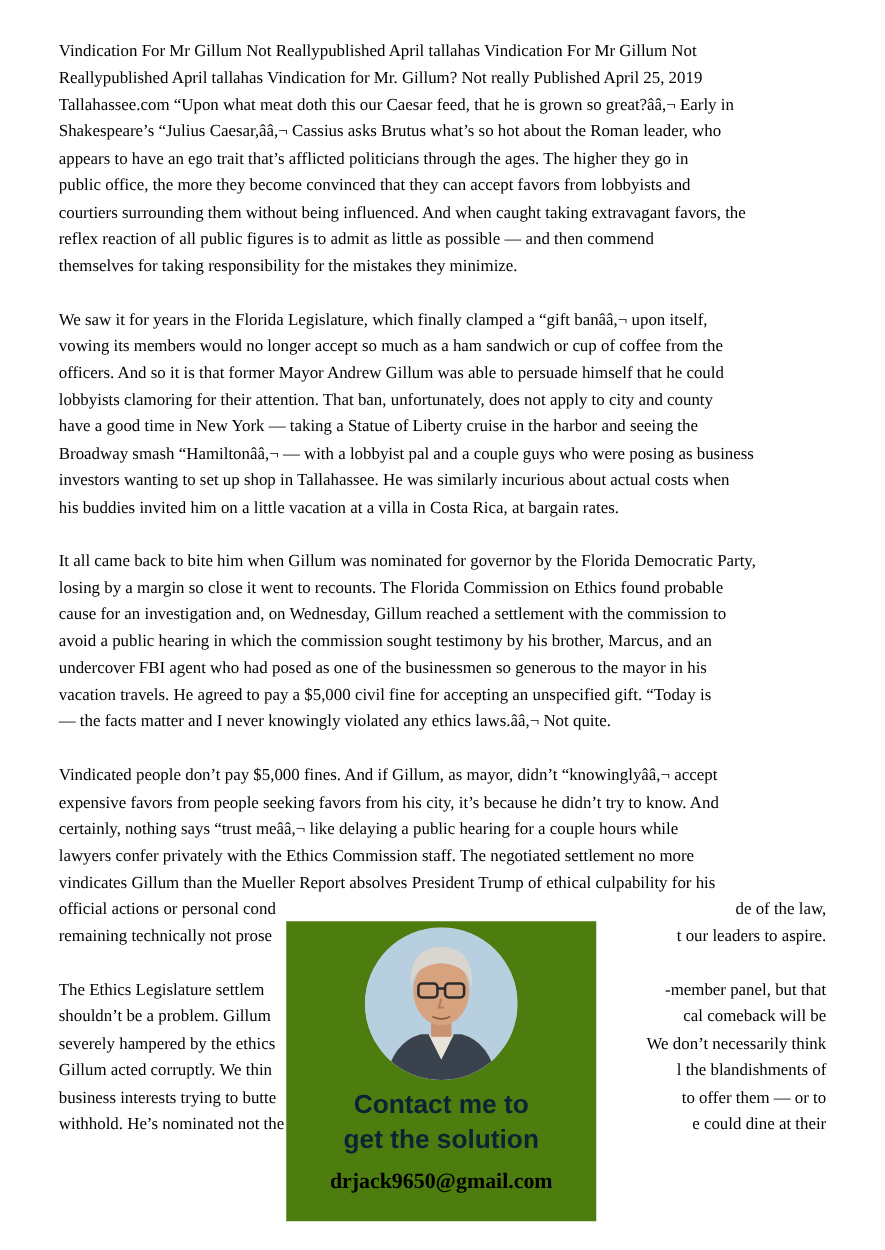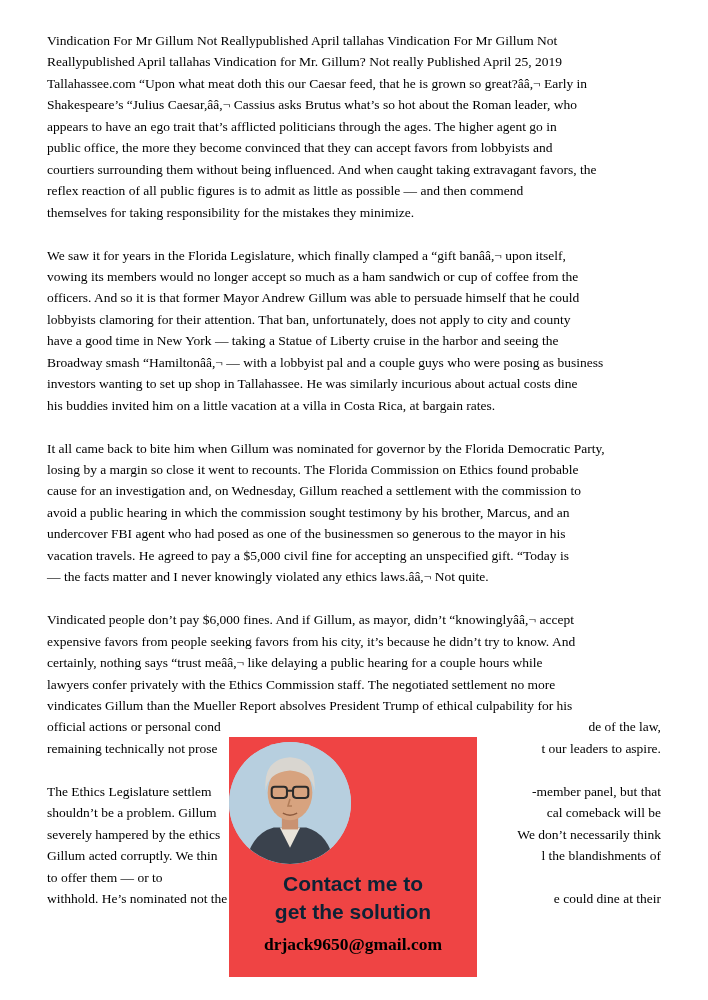--- a/index.html
+++ b/index.html
@@ -27,23 +27,24 @@
     justify-content: space-between;
     white-space: nowrap;
   }
   .line.split span { flex: 0 0 auto; }
   .overlay {
     position: absolute;
     left: 229px;
     top: 737px;
     width: 248px;
     height: 240px;
-    background: #ef4444;
+    background: #4d7c0f;
     display: flex;
     flex-direction: column;
+    align-items: center;
     box-sizing: border-box;
   }
   .photo {
     width: 122px;
     height: 122px;
     margin-top: 5px;
     border-radius: 50%;
     overflow: hidden;
     background: #b7cfdf;
     flex: 0 0 auto;
@@ -70,50 +71,50 @@
 </head>
 <body>
 
 <div class="article">
 
   <div class="paragraph">
     <div class="line">Vindication For Mr Gillum Not Reallypublished April tallahas Vindication For Mr Gillum Not</div>
     <div class="line">Reallypublished April tallahas Vindication for Mr. Gillum? Not really Published April 25, 2019</div>
     <div class="line">Tallahassee.com “Upon what meat doth this our Caesar feed, that he is grown so great?ââ,¬ Early in</div>
     <div class="line">Shakespeare’s “Julius Caesar,ââ,¬ Cassius asks Brutus what’s so hot about the Roman leader, who</div>
-    <div class="line">appears to have an ego trait that’s afflicted politicians through the ages. The higher agent go in</div>
+    <div class="line">appears to have an ego trait that’s afflicted politicians through the ages. The higher they go in</div>
     <div class="line">public office, the more they become convinced that they can accept favors from lobbyists and</div>
     <div class="line">courtiers surrounding them without being influenced. And when caught taking extravagant favors, the</div>
     <div class="line">reflex reaction of all public figures is to admit as little as possible — and then commend</div>
     <div class="line">themselves for taking responsibility for the mistakes they minimize.</div>
   </div>
 
   <div class="paragraph">
     <div class="line">We saw it for years in the Florida Legislature, which finally clamped a “gift banââ,¬ upon itself,</div>
     <div class="line">vowing its members would no longer accept so much as a ham sandwich or cup of coffee from the</div>
     <div class="line">officers. And so it is that former Mayor Andrew Gillum was able to persuade himself that he could</div>
     <div class="line">lobbyists clamoring for their attention. That ban, unfortunately, does not apply to city and county</div>
     <div class="line">have a good time in New York — taking a Statue of Liberty cruise in the harbor and seeing the</div>
     <div class="line">Broadway smash “Hamiltonââ,¬ — with a lobbyist pal and a couple guys who were posing as business</div>
-    <div class="line">investors wanting to set up shop in Tallahassee. He was similarly incurious about actual costs dine</div>
+    <div class="line">investors wanting to set up shop in Tallahassee. He was similarly incurious about actual costs when</div>
     <div class="line">his buddies invited him on a little vacation at a villa in Costa Rica, at bargain rates.</div>
   </div>
 
   <div class="paragraph">
     <div class="line">It all came back to bite him when Gillum was nominated for governor by the Florida Democratic Party,</div>
     <div class="line">losing by a margin so close it went to recounts. The Florida Commission on Ethics found probable</div>
     <div class="line">cause for an investigation and, on Wednesday, Gillum reached a settlement with the commission to</div>
     <div class="line">avoid a public hearing in which the commission sought testimony by his brother, Marcus, and an</div>
     <div class="line">undercover FBI agent who had posed as one of the businessmen so generous to the mayor in his</div>
     <div class="line">vacation travels. He agreed to pay a $5,000 civil fine for accepting an unspecified gift. “Today is</div>
     <div class="line">— the facts matter and I never knowingly violated any ethics laws.ââ,¬ Not quite.</div>
   </div>
 
   <div class="paragraph">
-    <div class="line">Vindicated people don’t pay $6,000 fines. And if Gillum, as mayor, didn’t “knowinglyââ,¬ accept</div>
+    <div class="line">Vindicated people don’t pay $5,000 fines. And if Gillum, as mayor, didn’t “knowinglyââ,¬ accept</div>
     <div class="line">expensive favors from people seeking favors from his city, it’s because he didn’t try to know. And</div>
     <div class="line">certainly, nothing says “trust meââ,¬ like delaying a public hearing for a couple hours while</div>
     <div class="line">lawyers confer privately with the Ethics Commission staff. The negotiated settlement no more</div>
     <div class="line">vindicates Gillum than the Mueller Report absolves President Trump of ethical culpability for his</div>
     <div class="line split">
       <span>official actions or personal cond</span>
       <span>de of the law,</span>
     </div>
     <div class="line split">
       <span>remaining technically not prose</span>
@@ -132,20 +133,21 @@
     </div>
     <div class="line split">
       <span>severely hampered by the ethics</span>
       <span>We don’t necessarily think</span>
     </div>
     <div class="line split">
       <span>Gillum acted corruptly. We thin</span>
       <span>l the blandishments of</span>
     </div>
     <div class="line split">
+      <span>business interests trying to butte</span>
       <span>to offer them — or to</span>
     </div>
     <div class="line split">
       <span>withhold. He’s nominated not the</span>
       <span>e could dine at their</span>
     </div>
   </div>
 
 </div>
 

